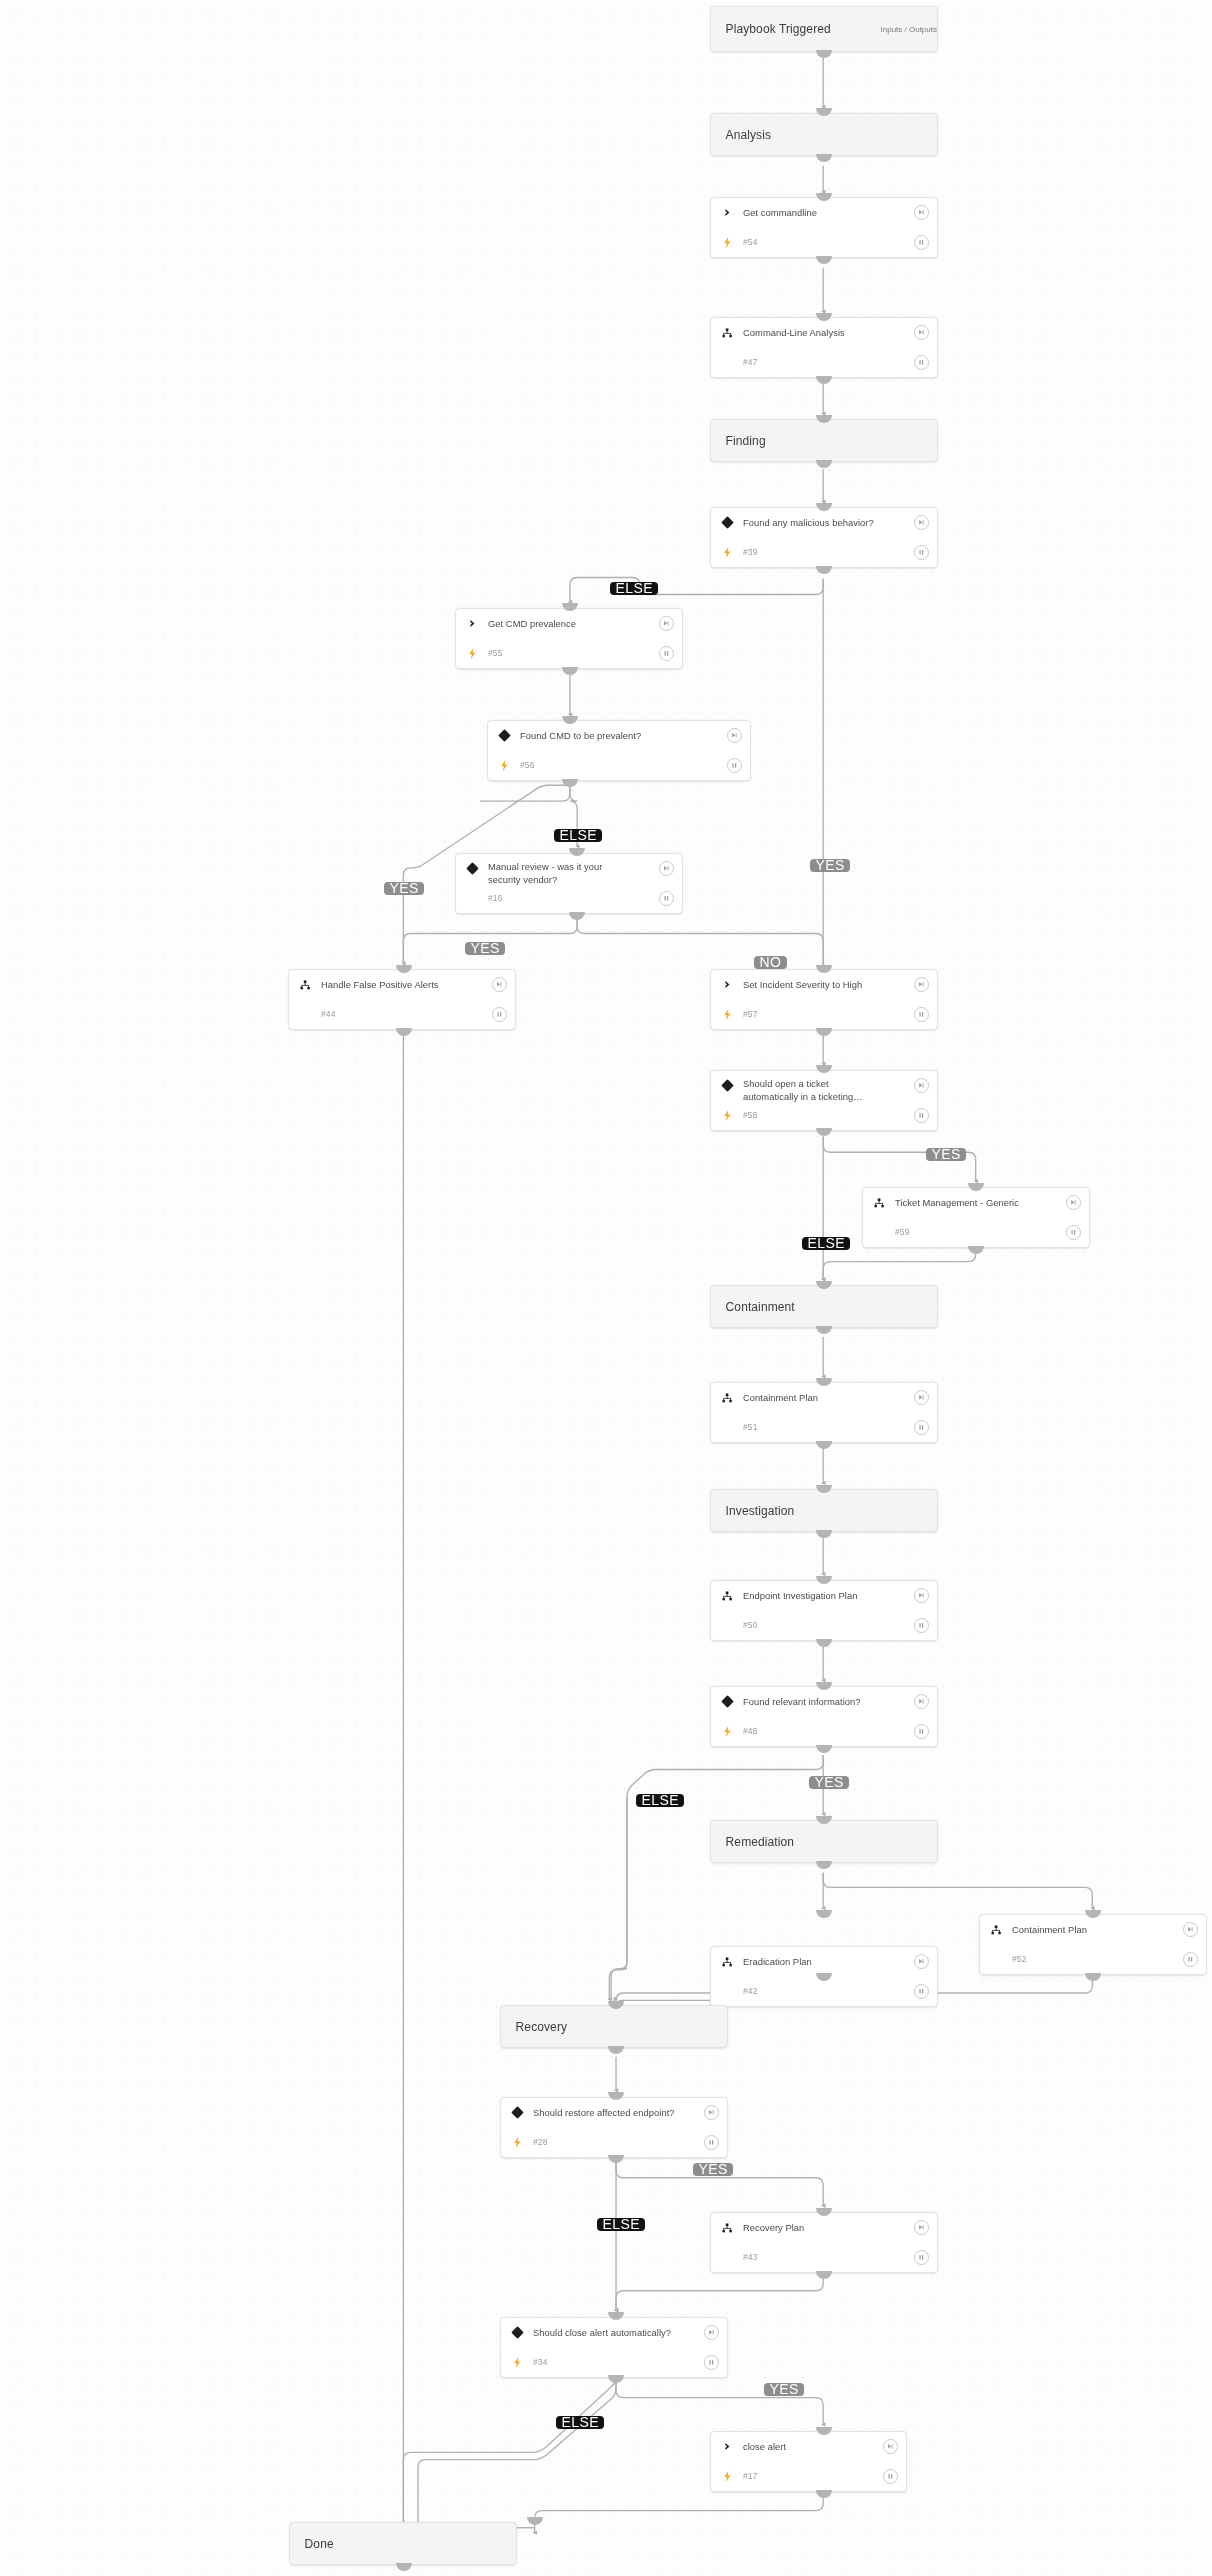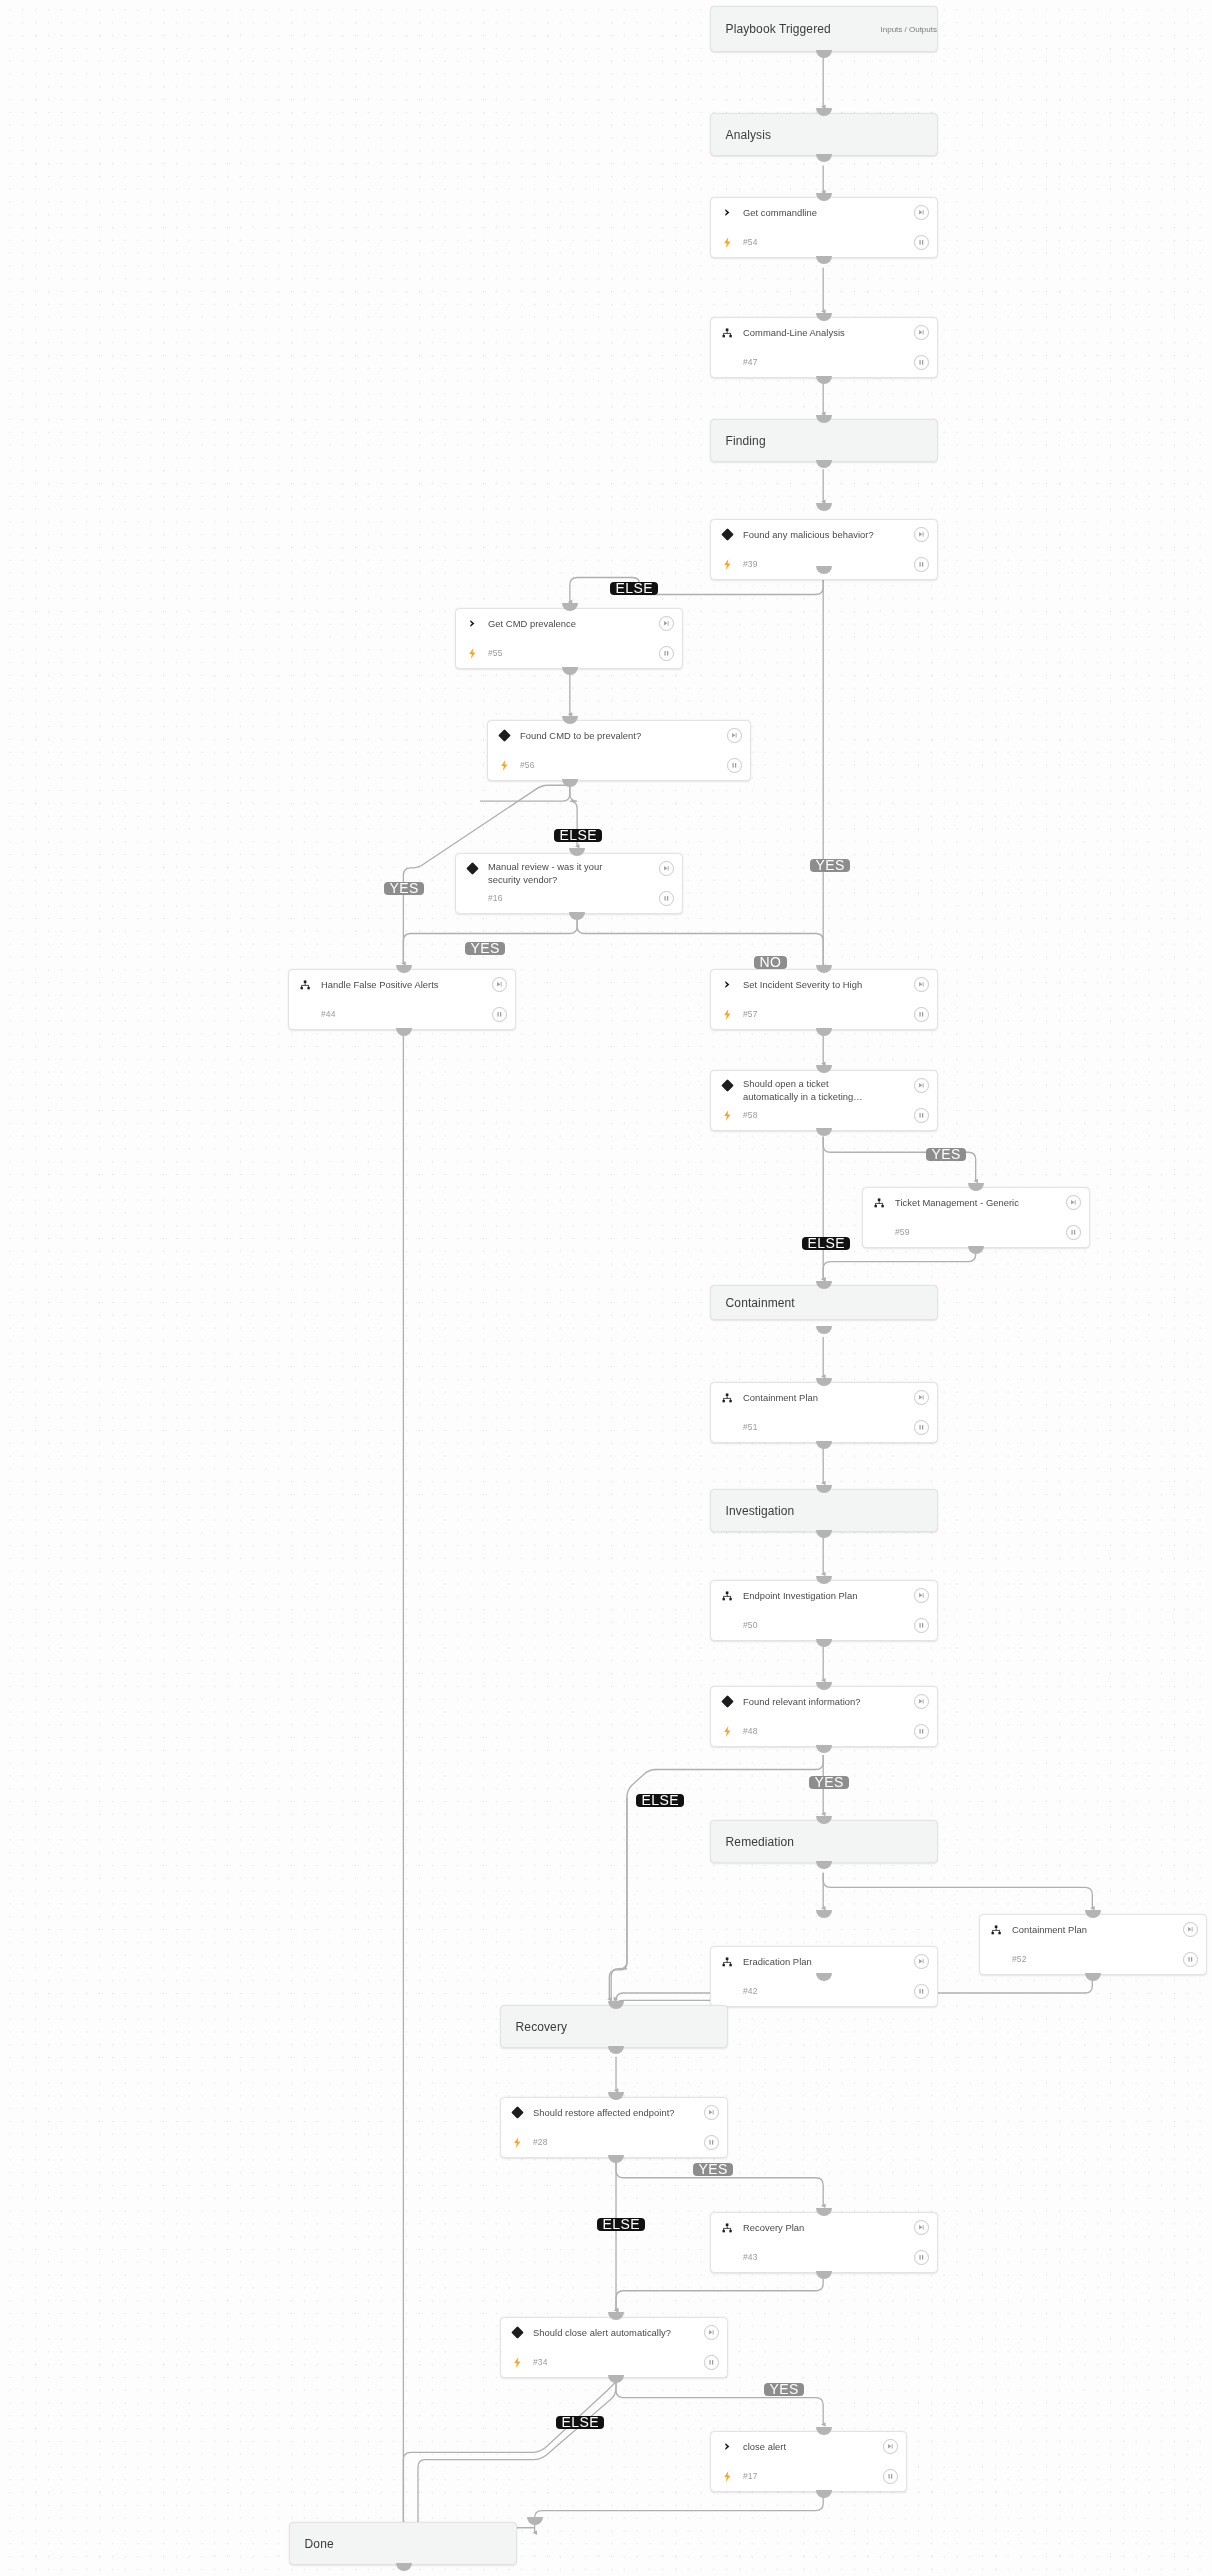--- a/index.html
+++ b/index.html
@@ -304,21 +304,21 @@
   </div>
   <div class="sock out" style="left:816px;top:376px;"></div>
 
   <div class="sock in" style="left:816px;top:415px;"></div>
   <div class="node section" style="left:710px;top:419px;width:228px;height:43px;">
     <span class="sec-title">Finding</span>
   </div>
   <div class="sock out" style="left:816px;top:460px;"></div>
 
   <div class="sock in" style="left:816px;top:503px;"></div>
-  <div class="node task" style="left:710px;top:507px;width:228px;height:61px;margin-top:12px;">
+  <div class="node task" style="left:710px;top:507px;width:228px;height:61px;">
     <div class="row-top">
       <span class="glyph">
           <span class="ico-diamond"></span>
         </span>
       <span class="title">Found any malicious behavior?</span>
       <span class="ctrl">
         <svg width="6.7" height="6.7" viewBox="0 0 12 12">
             <path d="M2 2 L7.6 6 L2 10 Z" fill="#9b9b9b"></path>
             <rect x="8.4" y="2" width="1.5" height="8" fill="#9b9b9b"></rect>
           </svg>
@@ -572,21 +572,21 @@
         <svg width="6.7" height="6.7" viewBox="0 0 12 12">
             <rect x="2.6" y="2" width="2.2" height="8" fill="#9b9b9b"></rect>
             <rect x="7.2" y="2" width="2.2" height="8" fill="#9b9b9b"></rect>
           </svg>
       </span>
     </div>
   </div>
   <div class="sock out" style="left:968px;top:1246px;"></div>
 
   <div class="sock in" style="left:816px;top:1281px;"></div>
-  <div class="node section" style="left:710px;top:1285px;width:228px;height:35px;">
+  <div class="node section" style="left:710px;top:1285px;width:228px;height:43px;">
     <span class="sec-title">Containment</span>
   </div>
   <div class="sock out" style="left:816px;top:1326px;"></div>
 
   <div class="sock in" style="left:816px;top:1378px;"></div>
   <div class="node task" style="left:710px;top:1382px;width:228px;height:61px;">
     <div class="row-top">
       <span class="glyph">
         <svg class="ico-subplay" viewBox="0 0 18 18">
             <rect x="6.6" y="0.8" width="4.6" height="4.6" fill="#1d1d1d"></rect>

